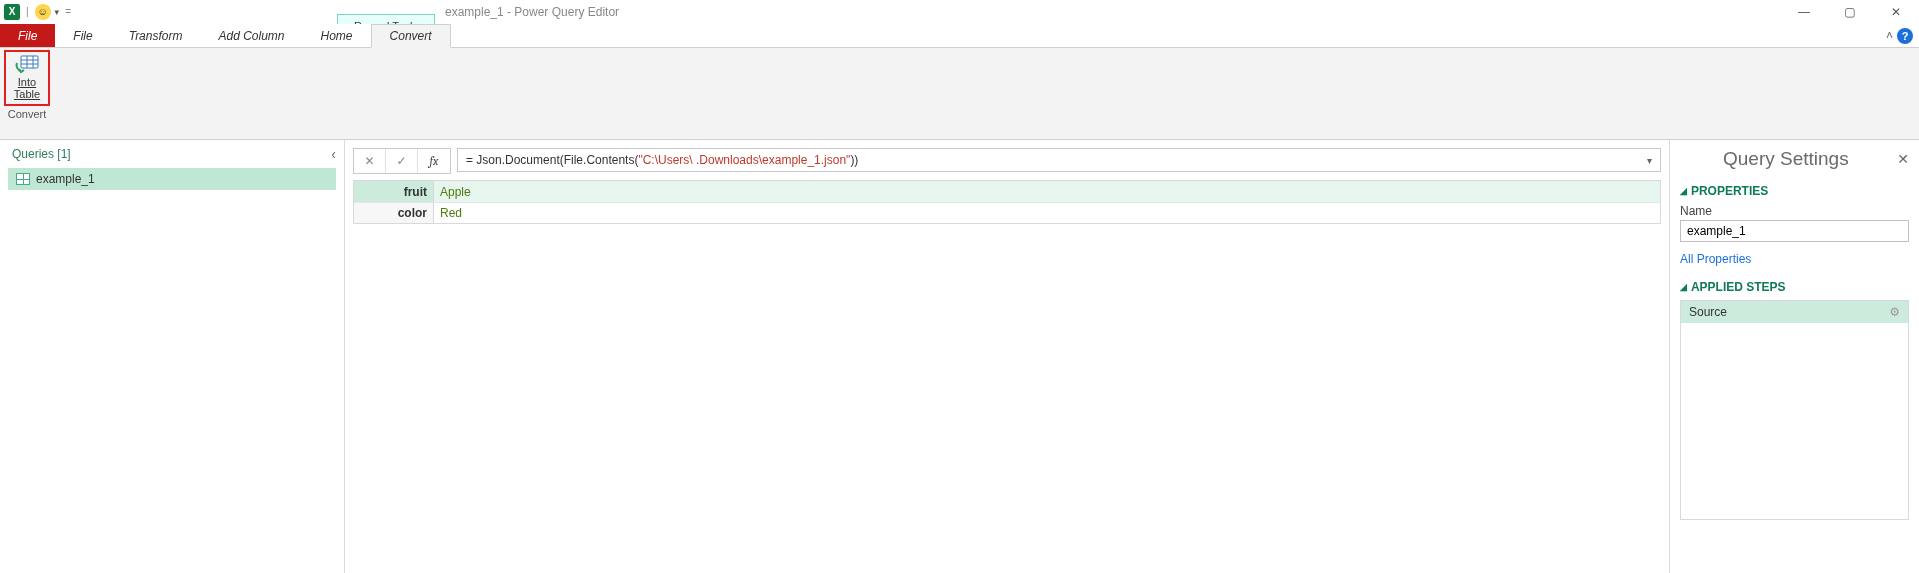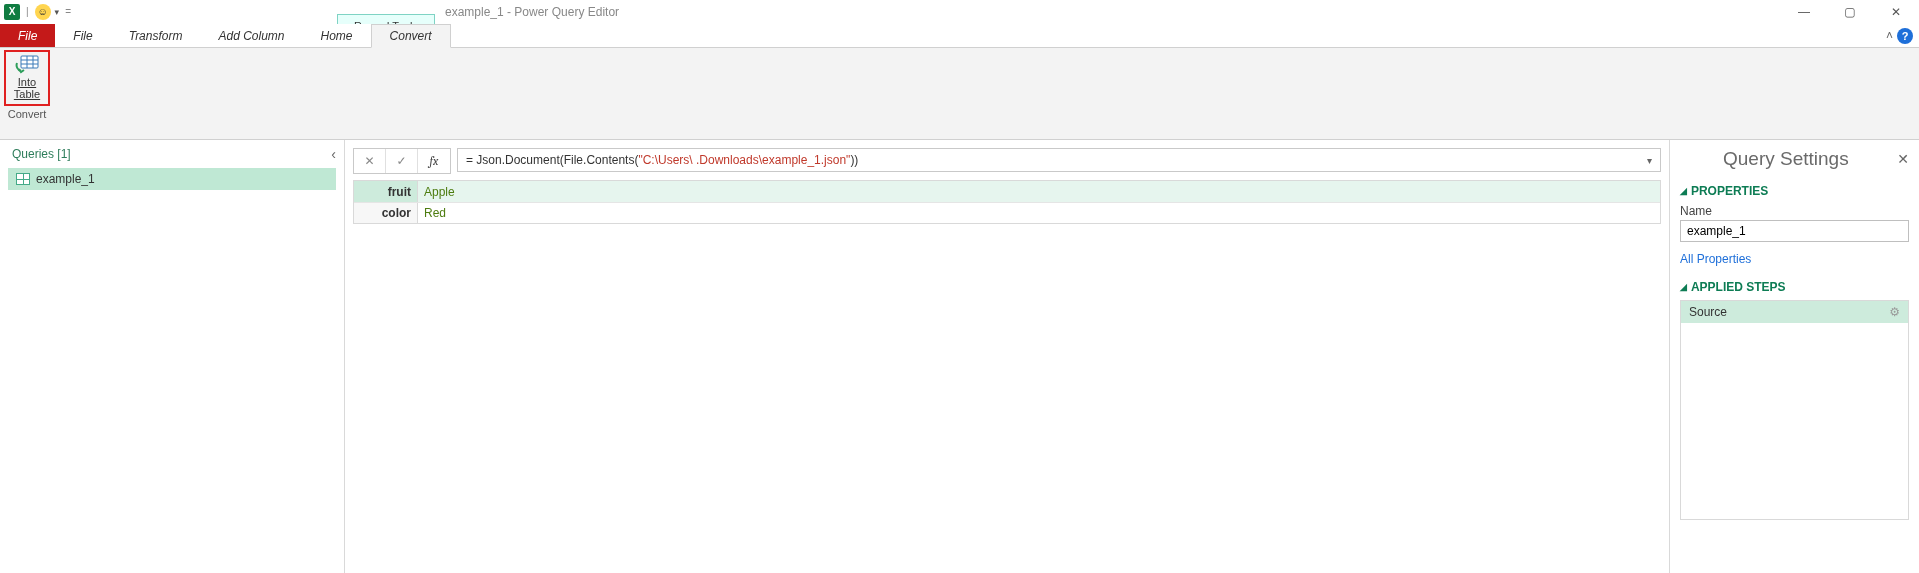--- a/index.html
+++ b/index.html
@@ -53,21 +53,21 @@
 .fb-btn.fx { font-style:italic; font-family:Cambria,serif; color:#444;}
 .fb-btn:last-child{border-right:none;}
 .formula-input-wrap { flex:1; height:24px; border:1px solid #c9c9c9; background:#fff; display:flex; align-items:center; padding:0 8px; font-family:Consolas,monospace; font-size:12px; justify-content:space-between;}
 .formula-input-wrap .code .str { color:#c0392b;}
 .formula-input-wrap .drop { color:#666; font-size:10px;}
 
 
 .record-grid { border:1px solid #d9d9d9; }
 .rg-row { display:flex; height:21px; align-items:stretch; font-size:12px;}
 .rg-row + .rg-row { border-top:1px solid #e5e5e5;}
-.rg-key { width:64px; text-align:right; padding:0 6px; font-weight:bold; display:flex; align-items:center; justify-content:flex-end; border-right:1px solid #d9d9d9; background:#f7f7f7;}
+.rg-key { width:80px; text-align:right; padding:0 6px; font-weight:bold; display:flex; align-items:center; justify-content:flex-end; border-right:1px solid #d9d9d9; background:#f7f7f7;}
 .rg-row.first .rg-key { background:#cdebdc;}
 .rg-row.first .rg-val { background:#e6f5ee;}
 .rg-val { flex:1; padding:0 6px; display:flex; align-items:center; color:#4d7c0f;}
 
 
 .settings-pane { width:250px; border-left:1px solid #d9d9d9; padding:8px 10px 0 10px; background:#fff;}
 .sp-title-row{display:flex; align-items:center; justify-content:space-between;margin-left:43px;}
 .sp-title { font-size:19px; color:#6a6a6a; font-weight:400;}
 .sp-close { color:#666; font-size:14px; cursor:pointer;}
 .sp-section { margin-top:14px;}

